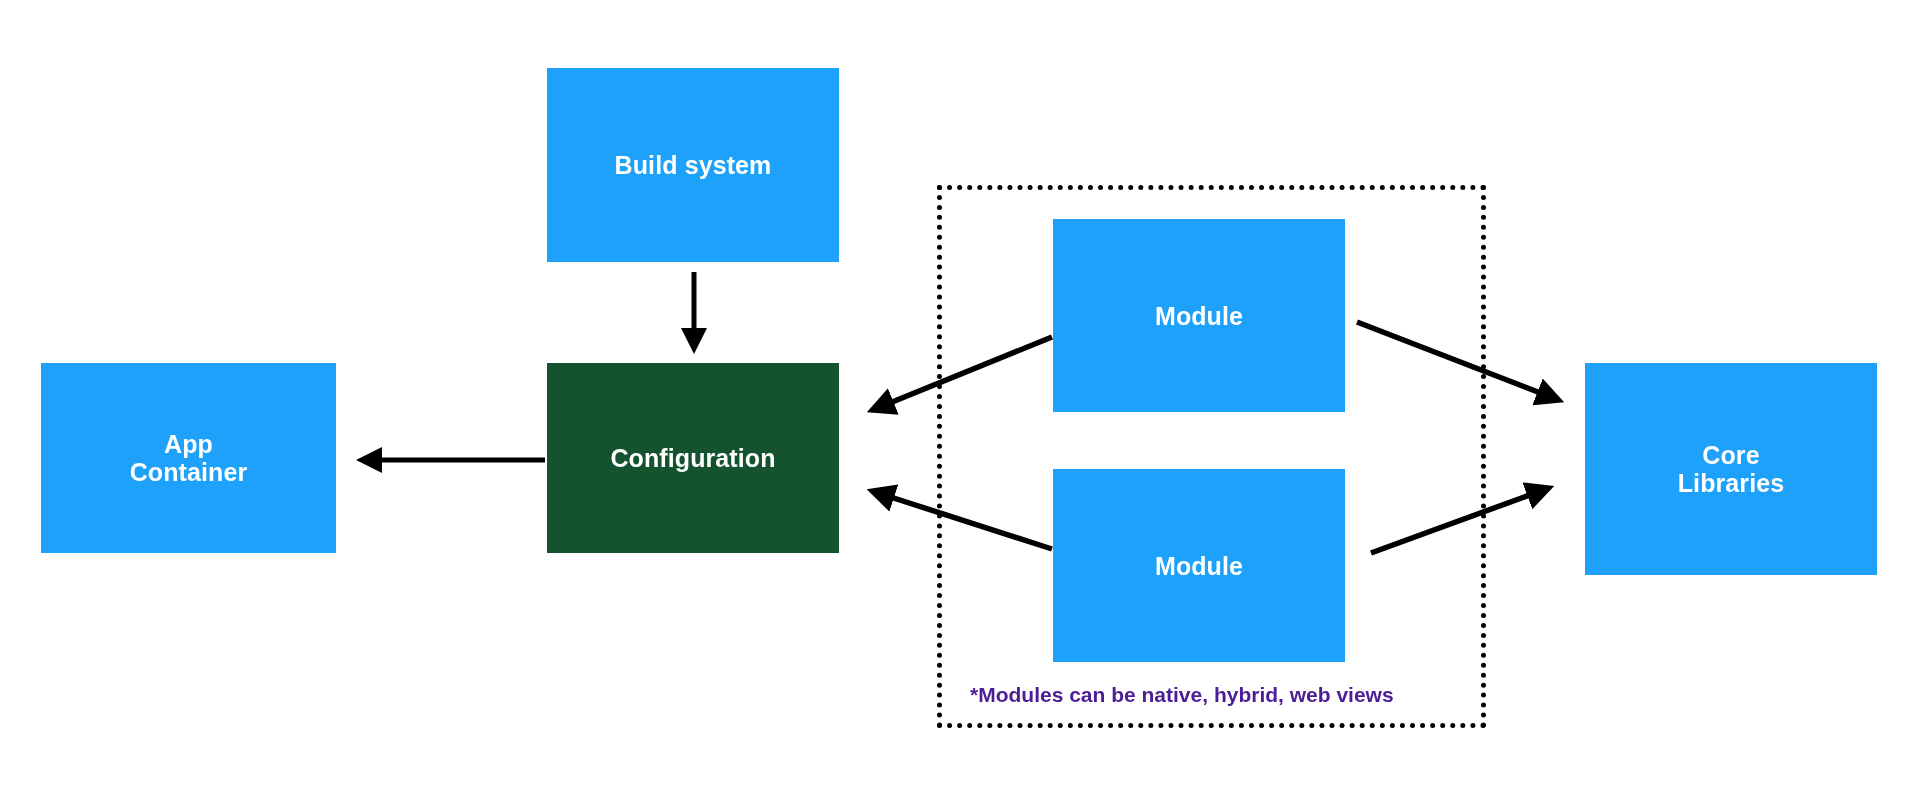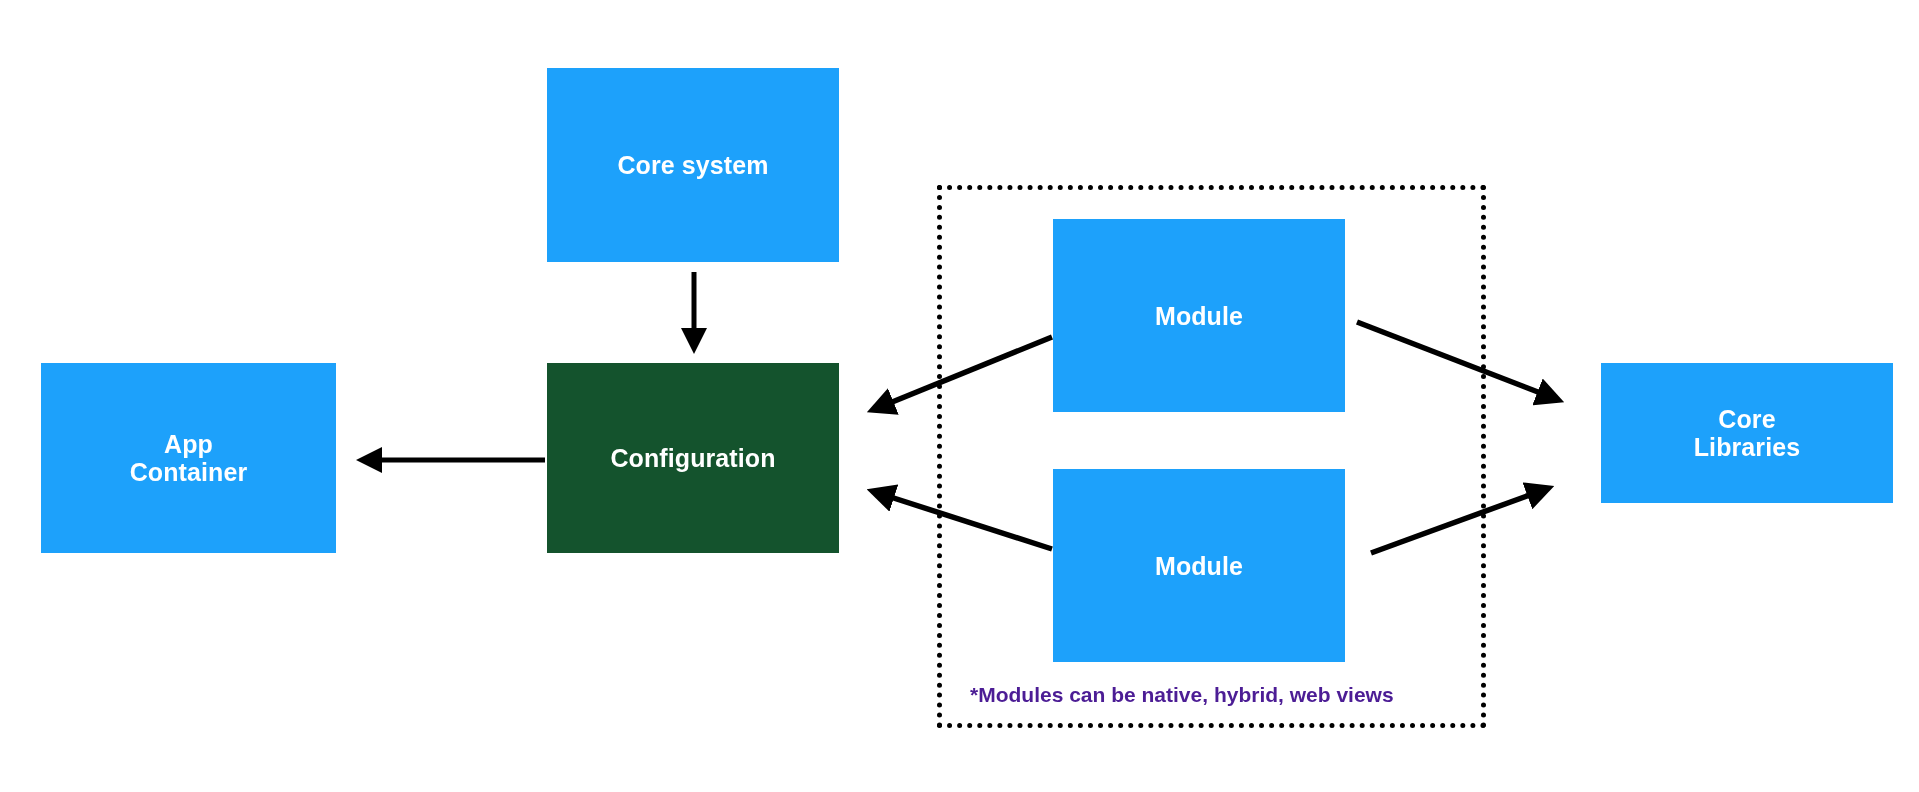--- a/index.html
+++ b/index.html
@@ -35,21 +35,21 @@
   }
   .node-label {
     white-space: pre-line;
     display: block;
   }
   #node-build-system { left: 547px; top: 68px;  width: 292px; height: 194px; }
   #node-app-container{ left: 41px;  top: 363px; width: 295px; height: 190px; }
   #node-configuration{ left: 547px; top: 363px; width: 292px; height: 190px; }
   #node-module-1     { left: 1053px;top: 219px; width: 292px; height: 193px; }
   #node-module-2     { left: 1053px;top: 469px; width: 292px; height: 193px; }
-  #node-core-libraries{left: 1585px;top: 363px; width: 292px; height: 140px; margin-left: 16px; }
+  #node-core-libraries{left: 1585px;top: 363px; width: 292px; height: 212px; }
 
   #modules-group {
     position: absolute;
     left: 937px;
     top: 185px;
     width: 549px;
     height: 543px;
     border: 5px dotted #000000;
     box-sizing: border-box;
     z-index: 1;
@@ -107,21 +107,21 @@
     <g>
       <line x1="1357" y1="322" x2="1556" y2="399" stroke="#000000" stroke-width="5.5" marker-end="url(#arrowhead)"></line>
     </g>
 
     <g>
       <line x1="1371" y1="553" x2="1546" y2="489" stroke="#000000" stroke-width="5.5" marker-end="url(#arrowhead)"></line>
     </g>
   </svg>
 
   <div class="node" id="node-build-system" style="background:#1da1fb;">
-    <span class="node-label">Core system</span>
+    <span class="node-label">Build system</span>
   </div>
 
   <div class="node" id="node-app-container" style="background:#1da1fb;">
     <span class="node-label">App
 Container</span>
   </div>
 
   <div class="node" id="node-configuration" style="background:#14532d;">
     <span class="node-label">Configuration</span>
   </div>

